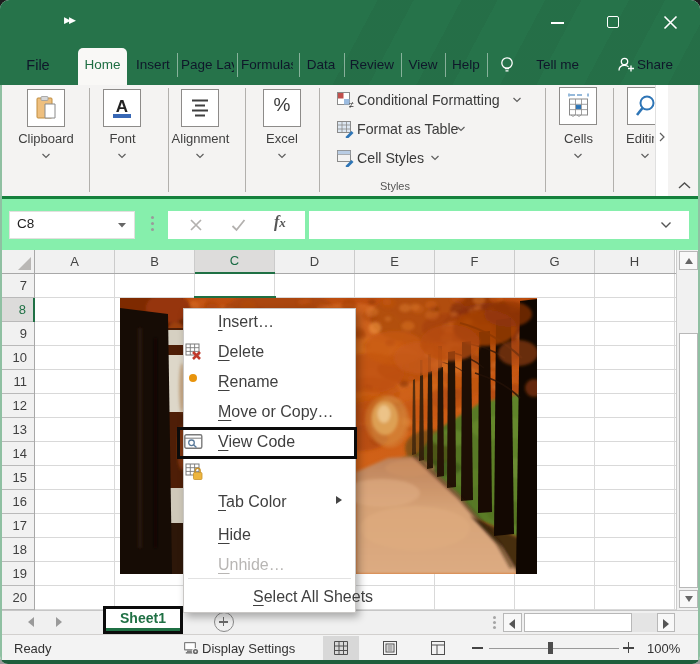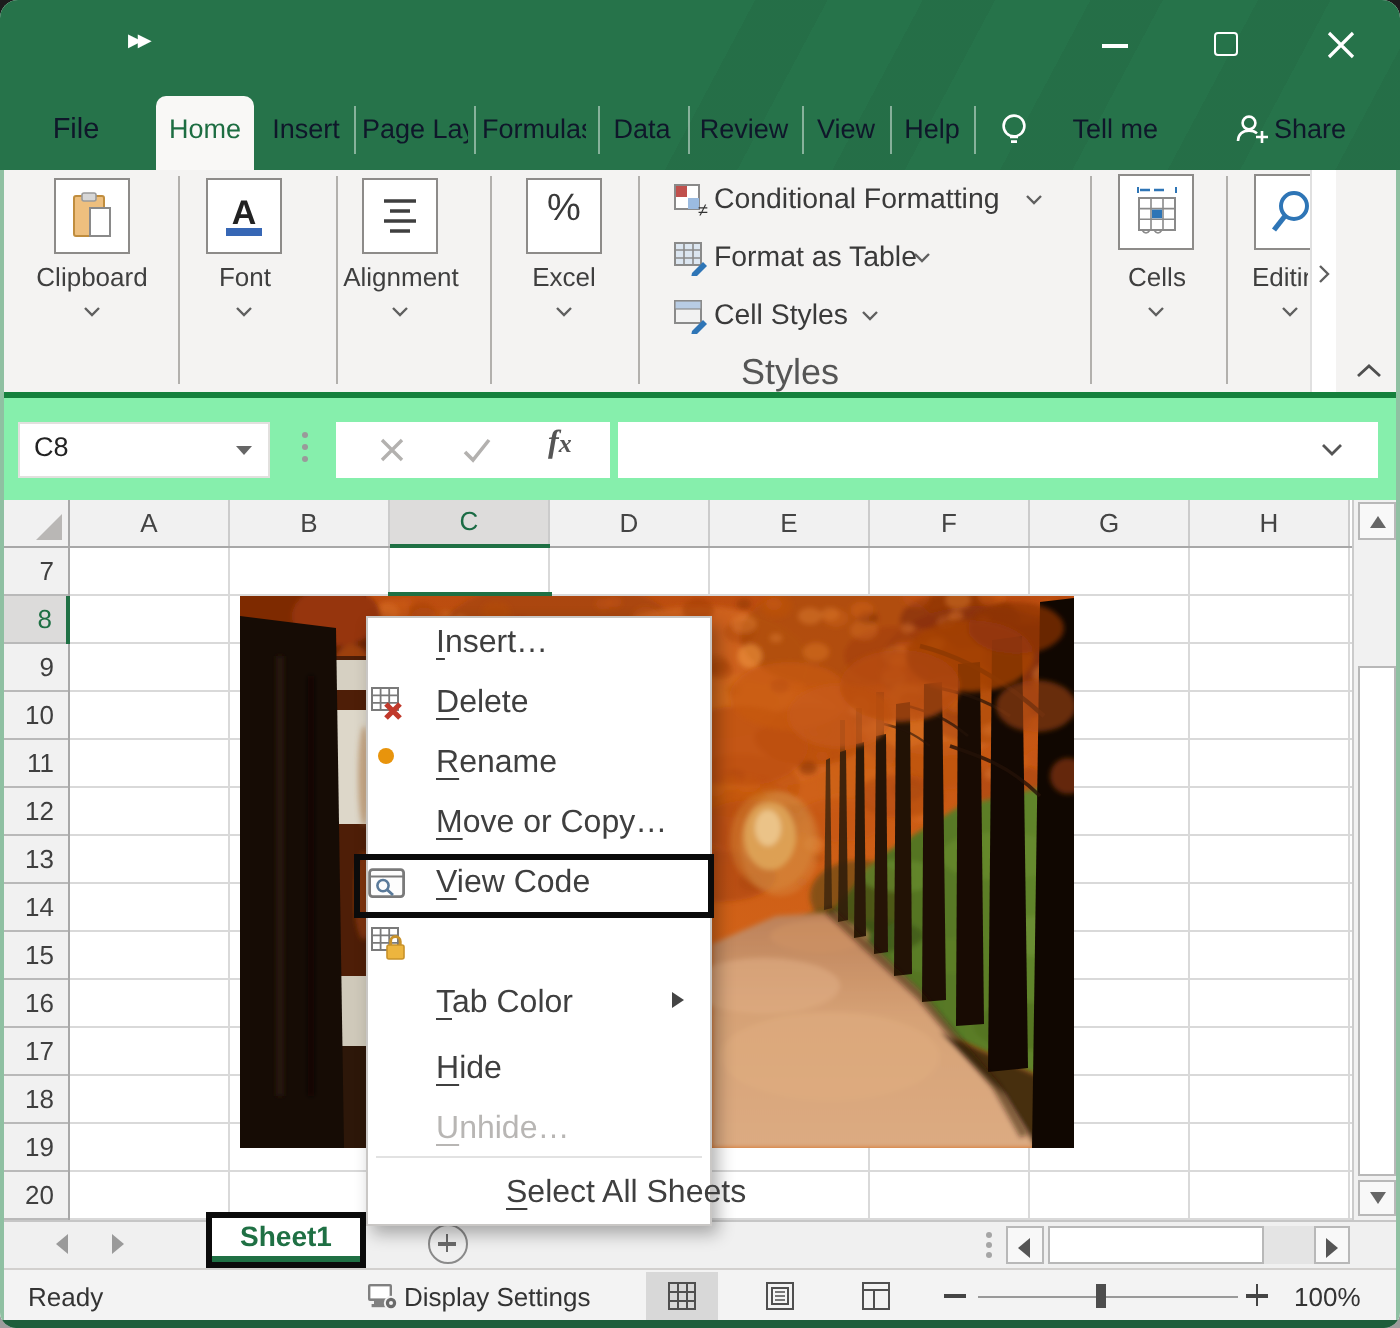--- a/index.html
+++ b/index.html
@@ -156,21 +156,21 @@
     <svg class="abs" style="left:337px; top:65px;" width="17" height="17" viewBox="0 0 17 17">
       <rect x="0.5" y="0.5" width="13" height="11" fill="#f2f2f2" stroke="#8a8a8a"></rect>
       <rect x="0.5" y="0.5" width="13" height="4" fill="#b8cce4" stroke="#8a8a8a" stroke-width="0.6"></rect>
       <path d="M9 15.5 L14.5 10 l2 2 L11 17.5 l-2.5 0.5 z" fill="#2e75b6"></path>
     </svg>
     <div class="srow" style="top:64px;text-align:right;">Cell Styles</div>
     <svg class="gchev" style="left:430px; top:70px;" width="10" height="6">
         <path d="M1.5 1 L5 4.5 L8.5 1" stroke="#5f5f5f" stroke-width="1.2" fill="none"></path>
       </svg>
 
-    <div class="glabel" style="left:360px; top:93px; width:70px; font-size:18px; color:#555;">Styles</div>
+    <div class="glabel" style="left:360px; top:93px; width:70px; font-size:11px; color:#555;">Styles</div>
 
     <div class="gbox" style="left:559px; top:2px;"></div>
     <svg class="abs" style="left:567px; top:8px;" width="23" height="26" viewBox="0 0 23 26">
       <path d="M3 2 h5 m2 0 h5" stroke="#2e75b6" stroke-width="1.2"></path>
       <path d="M2 0.5 v3 M21 0.5 v3" stroke="#2e75b6" stroke-width="1"></path>
       <rect x="2.5" y="6" width="18" height="16" fill="#fff" stroke="#8a8a8a"></rect>
       <path d="M2.5 11.3 h18 M2.5 16.6 h18 M8.5 6 v16 M14.5 6 v16" stroke="#8a8a8a" stroke-width="0.8"></path>
       <rect x="9.5" y="12.3" width="4" height="3.3" fill="#2e75b6" stroke="#2e75b6"></rect>
       <path d="M4 22 q2 3 4 0 M10 22 q2 3 4 0" stroke="#8a8a8a" stroke-width="0.8" fill="none"></path>
     </svg>

